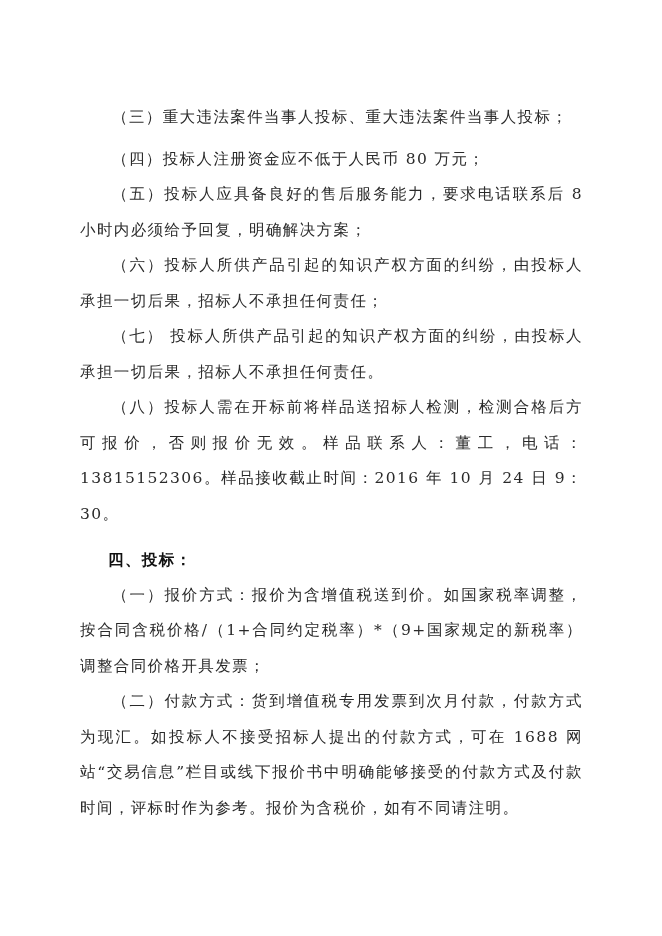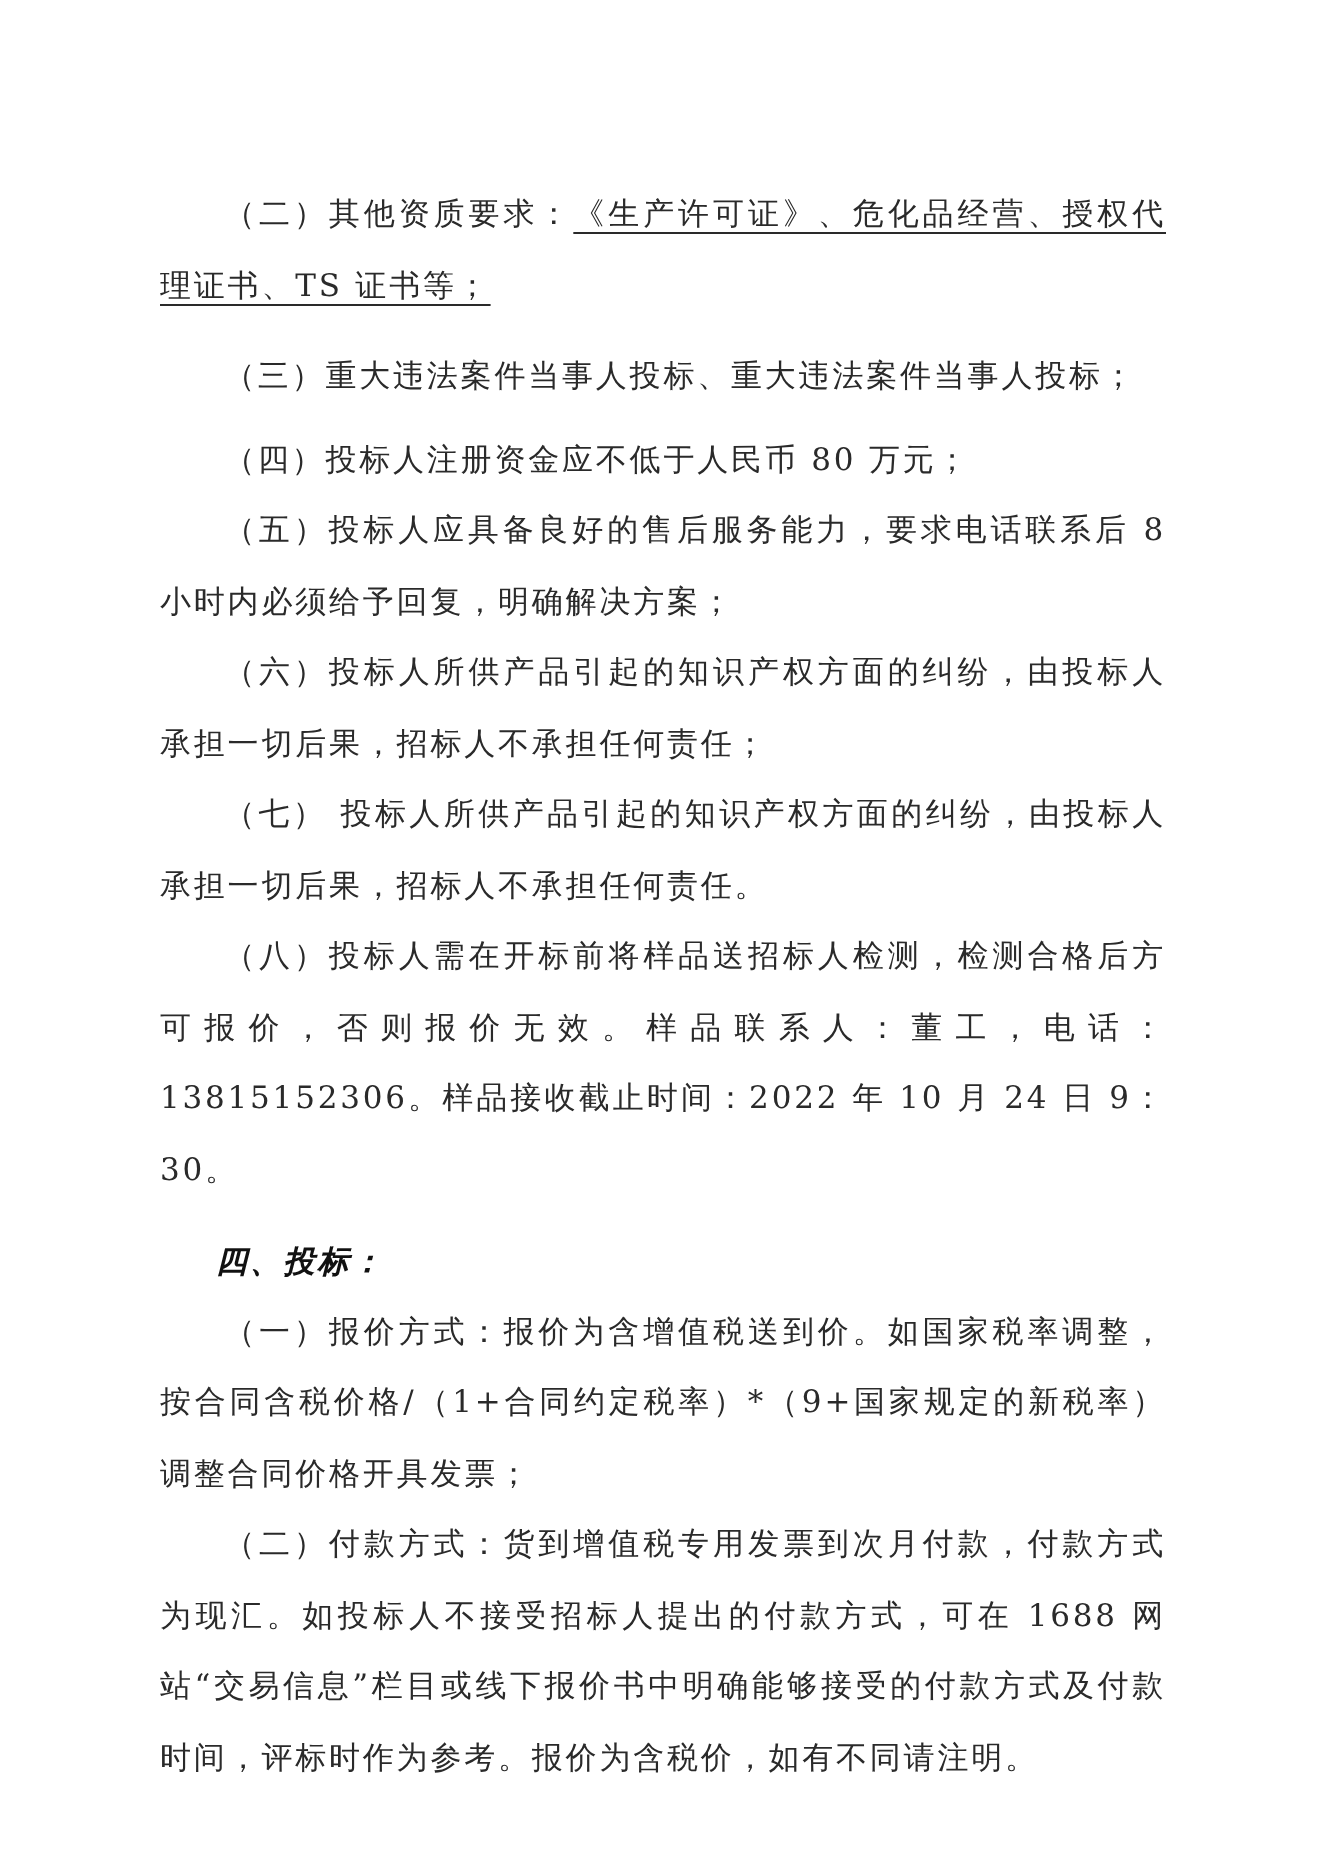--- a/index.html
+++ b/index.html
@@ -11,35 +11,34 @@
   }
   .para {
     margin: 0; line-height: 35.5px; text-align: justify;
     text-align-last: left; letter-spacing: 1.4px;
   }
   .indent { text-indent: 32px; }
   .gap { height: 6px; }
   .gap-lg { height: 10px; }
   .heading {
     margin: 0; line-height: 35.5px; text-indent: 28px;
-    font-weight: bold; letter-spacing: 1.4px; color: #111; font-style: italic;
+    font-weight: bold; letter-spacing: 1.4px; color: #111;
   }
   .ul { text-decoration: underline; text-underline-offset: 4px; text-decoration-thickness: 1px; }
 </style>
 </head>
 <body>
 
 <div class="page">
   <div class="gap"></div>
-  <p class="para indent"><span>（二）其他资质要求：</span><span class="ul">《生产许可证》、危化品经营、授权代理证书、TS 证书等；</span></p>
   <div class="gap-lg"></div>
   <p class="para indent">（三）重大违法案件当事人投标、重大违法案件当事人投标；</p>
   <div class="gap"></div>
   <p class="para indent">（四）投标人注册资金应不低于人民币 80 万元；</p>
   <p class="para indent">（五）投标人应具备良好的售后服务能力，要求电话联系后 8 小时内必须给予回复，明确解决方案；</p>
   <p class="para indent">（六）投标人所供产品引起的知识产权方面的纠纷，由投标人承担一切后果，招标人不承担任何责任；</p>
   <p class="para indent">（七） 投标人所供产品引起的知识产权方面的纠纷，由投标人承担一切后果，招标人不承担任何责任。</p>
-  <p class="para indent">（八）投标人需在开标前将样品送招标人检测，检测合格后方可报价，否则报价无效。样品联系人：董工，电话：13815152306。样品接收截止时间：2022 年 10 月 24 日 9：30。</p>
+  <p class="para indent">（八）投标人需在开标前将样品送招标人检测，检测合格后方可报价，否则报价无效。样品联系人：董工，电话：13815152306。样品接收截止时间：2016 年 10 月 24 日 9：30。</p>
   <div class="gap-lg"></div>
   <p class="heading">四、投标：</p>
   <p class="para indent">（一）报价方式：报价为含增值税送到价。如国家税率调整，按合同含税价格/（1+合同约定税率）*（9+国家规定的新税率）调整合同价格开具发票；</p>
   <p class="para indent">（二）付款方式：货到增值税专用发票到次月付款，付款方式为现汇。如投标人不接受招标人提出的付款方式，可在 1688 网站“交易信息”栏目或线下报价书中明确能够接受的付款方式及付款时间，评标时作为参考。报价为含税价，如有不同请注明。</p>
 </div>
 
 </body></html>

